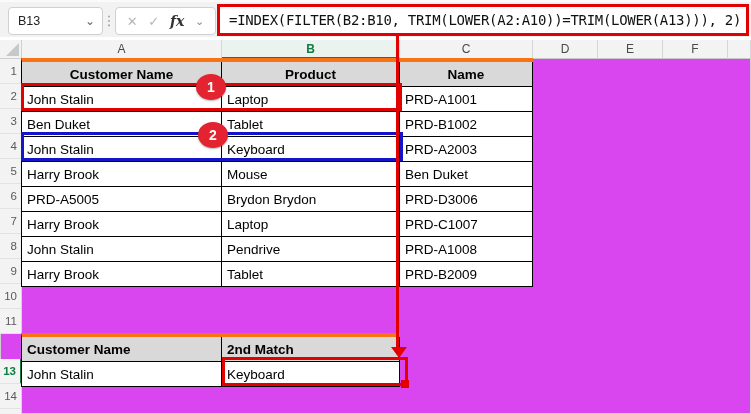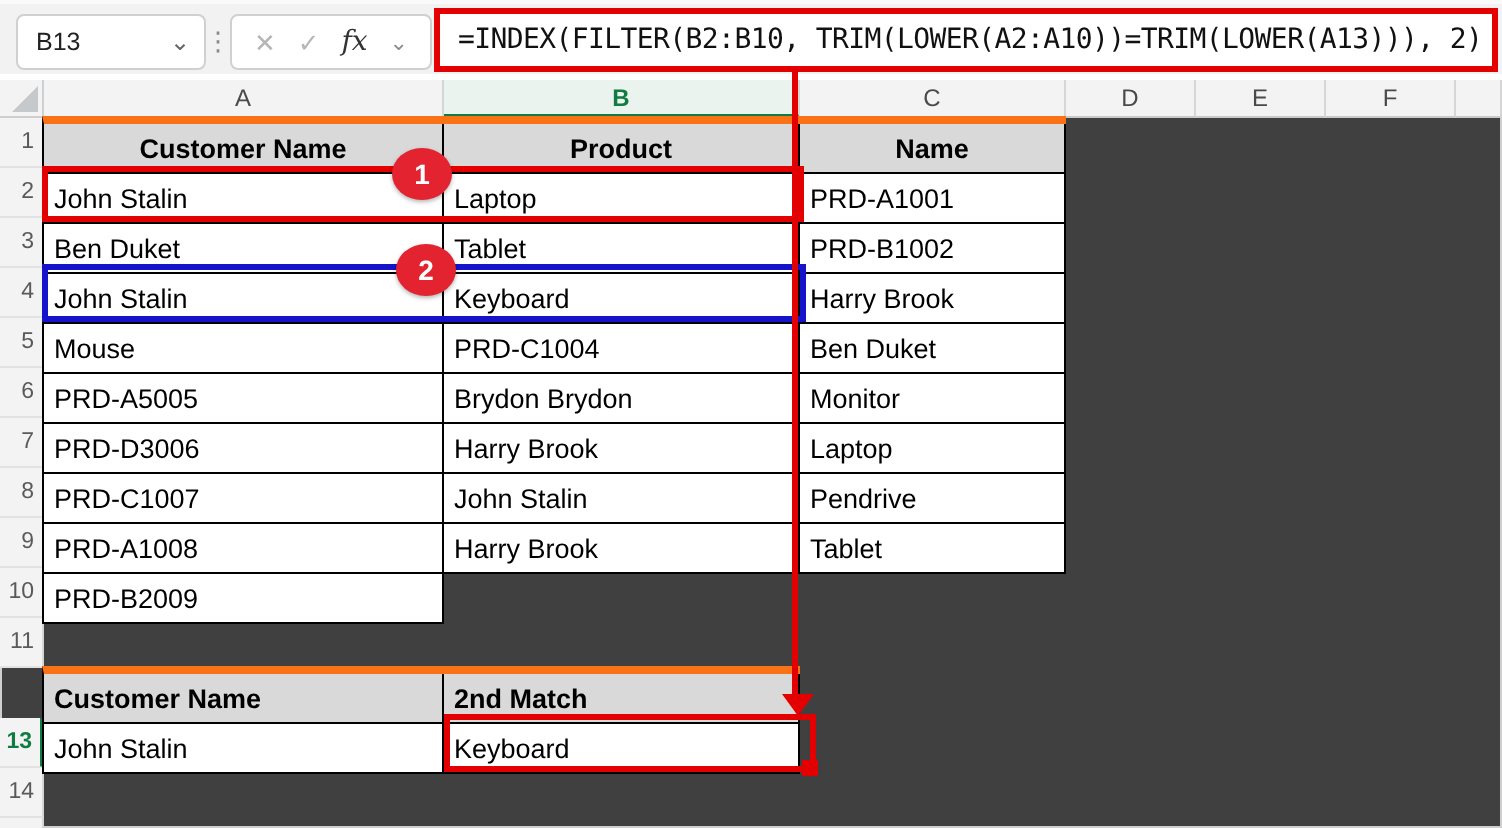--- a/index.html
+++ b/index.html
@@ -1,36 +1,36 @@
 <!DOCTYPE html>
 <html><head>
 <meta charset="utf-8">
 <style>
   html,body{margin:0;padding:0;background:#fff;}
   .screen{
     position:relative;width:751px;height:414px;overflow:hidden;
-    background:#404040;font-family:"Liberation Sans",sans-serif;
+    background:#d946ef;font-family:"Liberation Sans",sans-serif;
     box-shadow:inset 0 0 0 1px #cfcfcf;
   }
   
   .topbar{position:absolute;left:0;top:0;width:751px;height:37px;background:#f2f2f2;border-top:2px solid #fafafa;}
   .namebox{
     position:absolute;left:8px;top:5px;width:93px;height:26px;background:#fff;
     border:1px solid #d0d0d0;border-radius:4px;display:flex;align-items:center;
     font-size:12.5px;color:#222;
   }
   .namebox .nb-val{padding-left:9px;flex:1;}
   .namebox .nb-chev{color:#666;font-size:12px;padding-right:7px;}
   .vdots{position:absolute;left:103px;top:5px;width:12px;height:26px;display:flex;align-items:center;justify-content:center;color:#8a8a8a;font-size:13px;}
   .fxgroup{
     position:absolute;left:115px;top:5px;width:99px;height:26px;background:#fff;
     border:1px solid #d0d0d0;border-radius:4px;display:flex;align-items:center;justify-content:space-evenly;
   }
   .icon-x,.icon-check{color:#b6b6b6;font-size:13px;}
-  .icon-fx{font-family:"DejaVu Serif",serif;font-style:italic;font-size:14px;color:#333;}
+  .icon-fx{font-family:"DejaVu Serif",serif;font-style:italic;font-size:14px;color:#333;font-weight:bold;}
   .icon-chev{color:#8a8a8a;font-size:11px;}
   .formulabox{
     position:absolute;left:217px;top:2px;width:532px;height:32px;background:#fff;
     border:3px solid #e30000;box-sizing:border-box;display:flex;align-items:center;
   }
   .formulatext{
     font-family:"DejaVu Sans Mono",monospace;font-size:14px;color:#111;
     padding-left:9px;white-space:nowrap;letter-spacing:-0.3px;
   }
   
@@ -137,30 +137,29 @@
     <div class="cell">John Stalin</div>
     <div class="cell">Laptop</div>
     <div class="cell">PRD-A1001</div>
 
     <div class="cell">Ben Duket</div>
     <div class="cell">Tablet</div>
     <div class="cell">PRD-B1002</div>
 
     <div class="cell">John Stalin</div>
     <div class="cell">Keyboard</div>
+    <div class="cell">PRD-A2003</div>
 
     <div class="cell">Harry Brook</div>
     <div class="cell">Mouse</div>
-    <div class="cell">PRD-C1004</div>
 
     <div class="cell">Ben Duket</div>
     <div class="cell">PRD-A5005</div>
 
     <div class="cell">Brydon Brydon</div>
-    <div class="cell">Monitor</div>
     <div class="cell">PRD-D3006</div>
 
     <div class="cell">Harry Brook</div>
     <div class="cell">Laptop</div>
     <div class="cell">PRD-C1007</div>
 
     <div class="cell">John Stalin</div>
     <div class="cell">Pendrive</div>
     <div class="cell">PRD-A1008</div>
 

